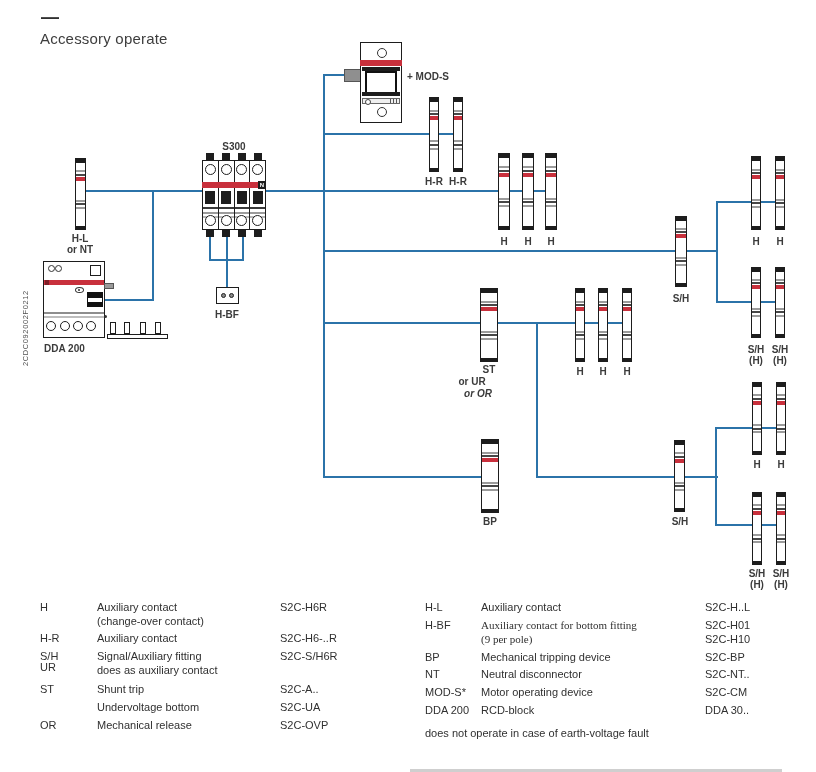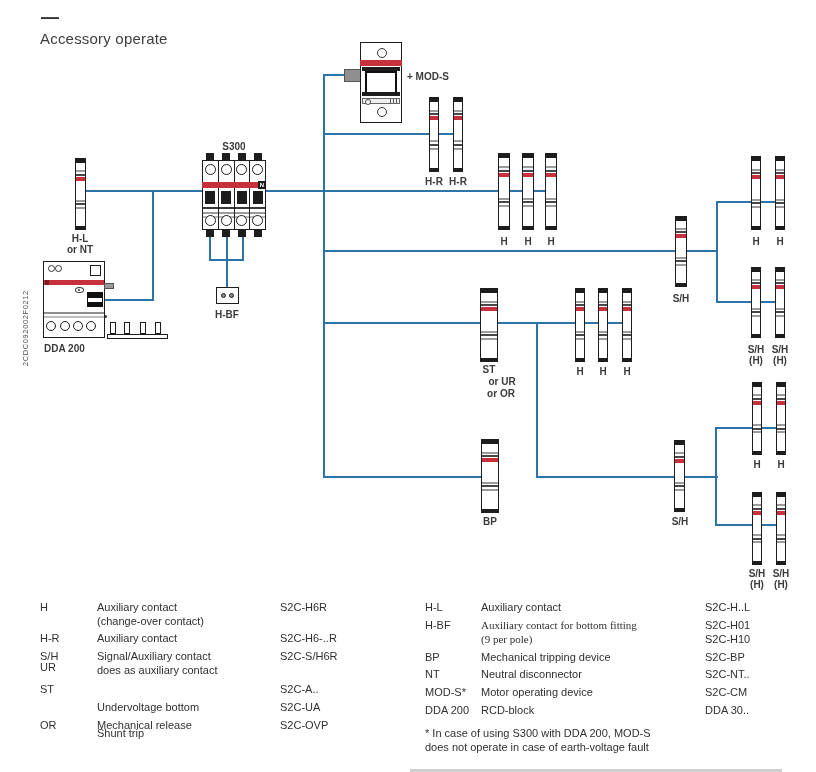--- a/index.html
+++ b/index.html
@@ -396,22 +396,22 @@
       <div class="dl" style="top: 236px; left: 500px; width: 56px;">H</div>
       <div class="dl" style="top: 236px; left: 523px; width: 56px;">H</div>
       <div class="dl" style="top: 293px; left: 653px; width: 56px;">S/H</div>
       <div class="dl" style="top: 236px; left: 728px; width: 56px;">H</div>
       <div class="dl" style="top: 236px; left: 752px; width: 56px;">H</div>
       <div class="dl" style="top: 344px; left: 728px; width: 56px;">S/H</div>
       <div class="dl" style="top: 344px; left: 752px; width: 56px;">S/H</div>
       <div class="dl" style="top: 355px; left: 728px; width: 56px;">(H)</div>
       <div class="dl" style="top: 355px; left: 752px; width: 56px;">(H)</div>
       <div class="dl" style="top: 364px; left: 461px; width: 56px;">ST</div>
-      <div class="dl" style="top: 376px; left: 474px; width: 56px;">or UR</div>
-      <div class="dl" style="top: 388px; left: 473px; width: 56px;">or OR</div>
+      <div class="dl" style="top: 376px; left: 444px; width: 56px;">or UR</div>
+      <div class="dl" style="top: 388px; left: 450px; width: 56px; font-style: italic;">or OR</div>
       <div class="dl" style="top: 366px; left: 552px; width: 56px;">H</div>
       <div class="dl" style="top: 366px; left: 575px; width: 56px;">H</div>
       <div class="dl" style="top: 366px; left: 599px; width: 56px;">H</div>
       <div class="dl" style="top: 516px; left: 462px; width: 56px;">BP</div>
       <div class="dl" style="top: 516px; left: 652px; width: 56px;">S/H</div>
       <div class="dl" style="top: 459px; left: 729px; width: 56px;">H</div>
       <div class="dl" style="top: 459px; left: 753px; width: 56px;">H</div>
       <div class="dl" style="top: 568px; left: 729px; width: 56px;">S/H</div>
       <div class="dl" style="top: 568px; left: 753px; width: 56px;">S/H</div>
       <div class="dl" style="top: 579px; left: 729px; width: 56px;">(H)</div>
@@ -434,30 +434,30 @@
       <div class="lcell" style="left: 97px; top: 632px;">
         <span>Auxiliary contact</span>
       </div>
       <div class="lcell" style="left: 280px; top: 632px;">
         <span>S2C-H6-..R</span>
       </div>
       <div class="lcell" style="left: 40px; top: 650px;">
         <span>S/H</span>
       </div>
       <div class="lcell" style="left: 97px; top: 650px;">
-        <span>Signal/Auxiliary contact</span>
+        <span>Signal/Auxiliary fitting</span>
         <span>does as auxiliary contact</span>
       </div>
       <div class="lcell" style="left: 280px; top: 650px;">
         <span>S2C-S/H6R</span>
       </div>
       <div class="lcell" style="left: 40px; top: 683px;">
         <span>ST</span>
       </div>
-      <div class="lcell" style="left: 97px; top: 683px; margin-top: 44px;">
+      <div class="lcell" style="left: 97px; top: 683px;">
         <span>Shunt trip</span>
       </div>
       <div class="lcell" style="left: 280px; top: 683px;">
         <span>S2C-A..</span>
       </div>
       <div class="lcell" style="left: 40px; top: 661px;">
         <span>UR</span>
       </div>
       <div class="lcell" style="left: 97px; top: 701px;">
         <span>Undervoltage bottom</span>
@@ -524,19 +524,18 @@
       <div class="lcell" style="left: 425px; top: 704px;">
         <span>DDA 200</span>
       </div>
       <div class="lcell" style="left: 481px; top: 704px;">
         <span>RCD-block</span>
       </div>
       <div class="lcell" style="left: 705px; top: 704px;">
         <span>DDA 30..</span>
       </div>
       <div class="lcell" style="left: 425px; top: 727px;">
-        <span>* In case of using S300 with DDA 200, MOD-S</span>
         <span>does not operate in case of earth-voltage fault</span>
       </div>
     </div>
 
   <div class="crop-bar"></div>
 </div>
 
 </body></html>

